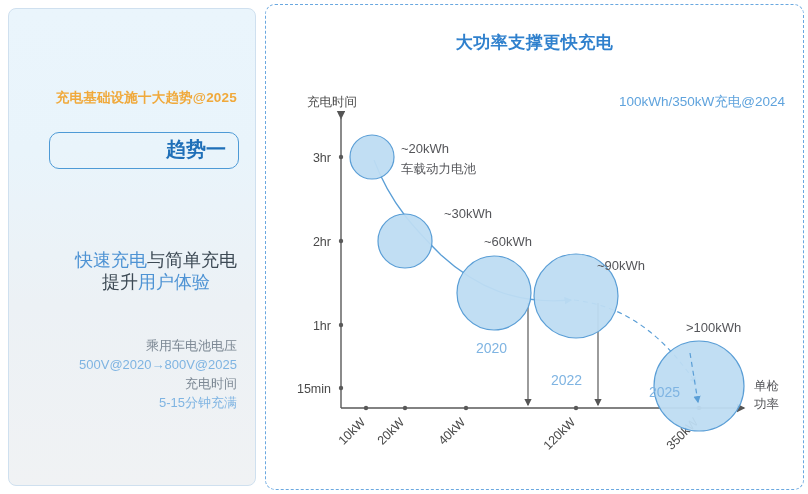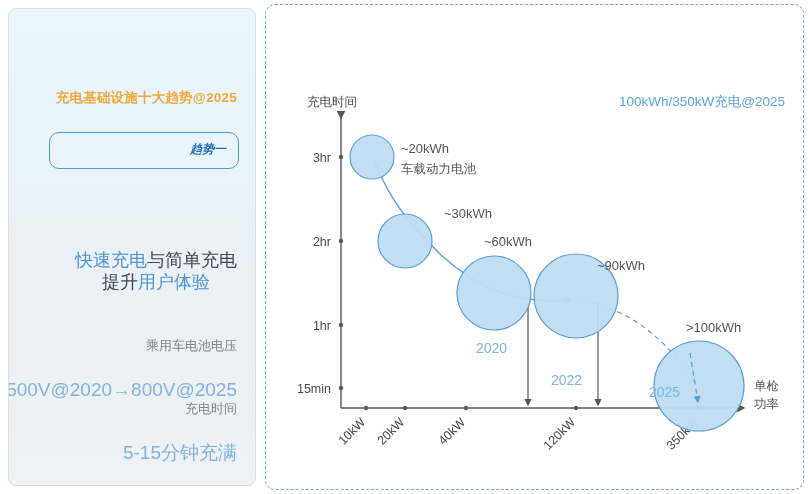--- a/index.html
+++ b/index.html
@@ -40,44 +40,43 @@
     border: 1.3px solid #4e9ad6;
     border-radius: 10px;
     box-sizing: border-box;
     padding: 6px 12px 8px 12px;
     text-align: right;
     background: transparent;
   }
   .sb-badge .l1, .sb-badge .l2 {
     color: #1f6fb8;
     font-weight: bold;
-    font-size: 12px;
+    font-size: 20px;
     line-height: 21px;
     white-space: nowrap;
-    font-style: italic;
   }
   .sb-sub {
     position: absolute; right: 18px; top: 240px;
     text-align: center;
     font-size: 18px;
     font-weight: normal;
     line-height: 22px;
     white-space: nowrap;
   }
   .c-blue { color: #4e93d4; }
   .c-dark { color: #3d4a55; }
 
   .sb-facts {
     position: absolute; right: 18px; top: 327px;
     text-align: right;
     line-height: 19px;
     white-space: nowrap;
   }
   .sb-facts .lbl { color: #7b8793; font-size: 13px; }
-  .sb-facts .val { color: #7fb4e2; font-size: 19px; margin-top: 25px; }
+  .sb-facts .val { color: #7fb4e2; font-size: 13px; }
 
   
   .panel {
     position: absolute;
     left: 265px; top: 4px;
     width: 539px; height: 486px;
     border: 1.5px dashed #6aa8e0;
     border-radius: 10px;
     box-sizing: border-box;
     background: #ffffff;
@@ -136,23 +135,24 @@
     <div class="sb-facts">
       <div class="lbl">乘用车电池电压</div>
       <div class="val">500V@2020→800V@2025</div>
       <div class="lbl">充电时间</div>
       <div class="val">5-15分钟充满</div>
     </div>
   </div>
 
   <div class="panel">
 
+    <div class="panel-title">大功率支撑更快充电</div>
 
     <div class="notes">
-      <div>100kWh/350kW充电@2025</div>
+      <div>100kWh/350kW充电@2024</div>
     </div>
 
     <svg class="chart" width="539" height="486" viewBox="0 0 539 486">
       <defs>
         <marker id="ar" markerWidth="8" markerHeight="8" refX="5" refY="3" orient="auto" markerUnits="strokeWidth">
           <path d="M0,0 L6,3 L0,6 z" fill="#555"></path>
         </marker>
         <marker id="arb" markerWidth="8" markerHeight="8" refX="5" refY="3" orient="auto" markerUnits="strokeWidth">
           <path d="M0,0 L6,3 L0,6 z" fill="#5a9ed6"></path>
         </marker>

